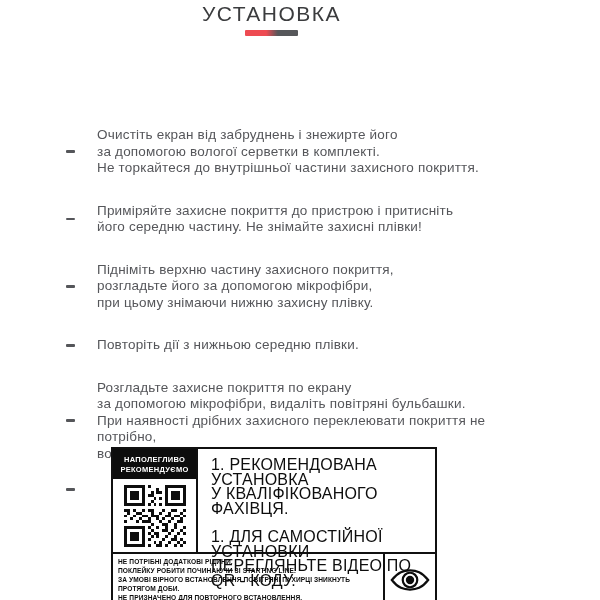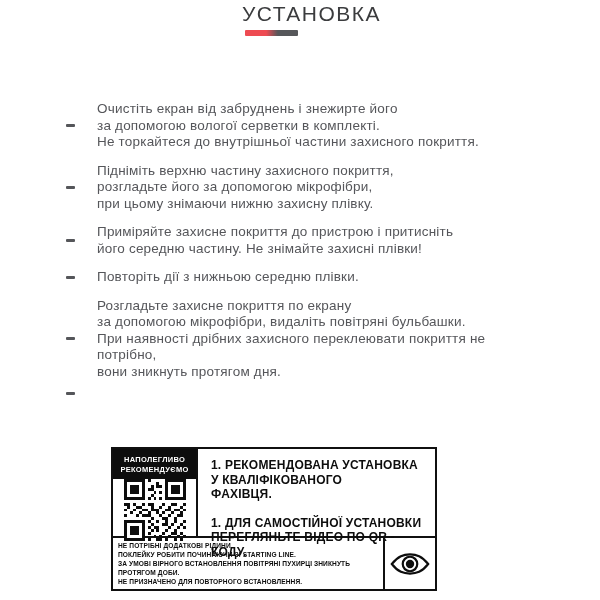--- a/index.html
+++ b/index.html
@@ -1,58 +1,58 @@
 <!DOCTYPE html>
 <html><head>
 <meta charset="utf-8">
 <style>
   html,body { margin:0; padding:0; }
   body {
     width:600px; height:600px; background:#ffffff; position:relative;
     font-family:"Liberation Sans", sans-serif; overflow:hidden;
   }
-  .header { position:absolute; top:0; left:0; width:543px; text-align:center;padding-left:40px; }
+  .header { position:absolute; top:0; left:0; width:543px; text-align:center; }
   .page-title {
     font-size:21px; font-weight:500; letter-spacing:1.5px; color:#3b3c3e;
     margin:0; padding-top:2px;
   }
   .title-divider {
     position:absolute; left:245px; top:30px; width:53px; height:6px;
     background:linear-gradient(90deg,#ee4b52 0%,#ee4b52 40%,#56575a 62%,#56575a 100%);
     border-radius:1px;
   }
   .instruction-list { position:absolute; left:66px; top:101px; width:480px; }
-  .instruction-item { display:flex; align-items:center; margin-bottom:12px; }
+  .instruction-item { display:flex; align-items:center; margin-bottom:12px;margin-top:26px; }
   .bullet-dash {
     flex:0 0 auto; width:9px; height:2.6px; background:#55565a;
     border-radius:1px; margin-right:22px;
   }
   .instruction-text {
     font-size:13.5px; line-height:16.5px; color:#55565a;
     letter-spacing:0.2px; white-space:pre-line;
   }
   .rec-box {
     position:absolute; left:111px; top:447px; width:326px;
     box-sizing:border-box; border:2px solid #101010; background:#fff;
   }
-  .rec-main { display:flex; align-items:stretch; height:87px; }
+  .rec-main { display:flex; align-items:stretch; height:103px; }
   .rec-left {
     flex:0 0 85px; box-sizing:border-box; border-right:2px solid #101010;
     display:flex; flex-direction:column; align-items:center;
   }
   .rec-badge {
     align-self:stretch; background:#0d0d0d; color:#ffffff;
     font-size:7.5px; line-height:9.5px; font-weight:bold; text-align:center;
     padding:6px 2px 5px 2px; letter-spacing:0.3px; white-space:pre-line;
   }
   .qr-wrap { flex:1; display:flex; align-items:center; justify-content:center; }
   .qr-svg { width:62px; height:62px; display:block; }
   .rec-right { flex:1; padding:9px 6px 6px 13px; }
   .rec-item {
-    font-size:12px; line-height:14.5px; font-weight:bold; color:#0d0d0d;
+    font-size:16px; line-height:14.5px; font-weight:normal; color:#0d0d0d;
     letter-spacing:0.2px; white-space:pre-line;
   }
   .rec-item + .rec-item { margin-top:14px; }
   .rec-footer { display:flex; border-top:2px solid #101010; }
   .footnotes {
     flex:1; box-sizing:border-box; border-right:2px solid #101010;
     padding:3px 4px 3px 5px; font-size:6.6px; line-height:9px;
     font-weight:600; color:#0d0d0d; letter-spacing:0.1px; white-space:pre-line;
   }
   .eye-cell { flex:0 0 50px; display:flex; align-items:center; justify-content:center; }
@@ -68,28 +68,28 @@
 
 <div class="instruction-list">
   <div class="instruction-item">
     <span class="bullet-dash"></span>
     <span class="instruction-text">Очистіть екран від забруднень і знежирте його
 за допомогою вологої серветки в комплекті.
 Не торкайтеся до внутрішньої частини захисного покриття.</span>
   </div>
   <div class="instruction-item">
     <span class="bullet-dash"></span>
+    <span class="instruction-text">Приміряйте захисне покриття до пристрою і притисніть
+його середню частину. Не знімайте захисні плівки!</span>
+  </div>
+  <div class="instruction-item">
+    <span class="bullet-dash"></span>
     <span class="instruction-text">Підніміть верхню частину захисного покриття,
 розгладьте його за допомогою мікрофібри,
 при цьому знімаючи нижню захисну плівку.</span>
-  </div>
-  <div class="instruction-item">
-    <span class="bullet-dash"></span>
-    <span class="instruction-text">Приміряйте захисне покриття до пристрою і притисніть
-його середню частину. Не знімайте захисні плівки!</span>
   </div>
   <div class="instruction-item">
     <span class="bullet-dash"></span>
     <span class="instruction-text">Повторіть дії з нижньою середню плівки.</span>
   </div>
   <div class="instruction-item">
     <span class="bullet-dash"></span>
     <span class="instruction-text">Розгладьте захисне покриття по екрану
 за допомогою мікрофібри, видаліть повітряні бульбашки.
 При наявності дрібних захисного переклеювати покриття не потрібно,

